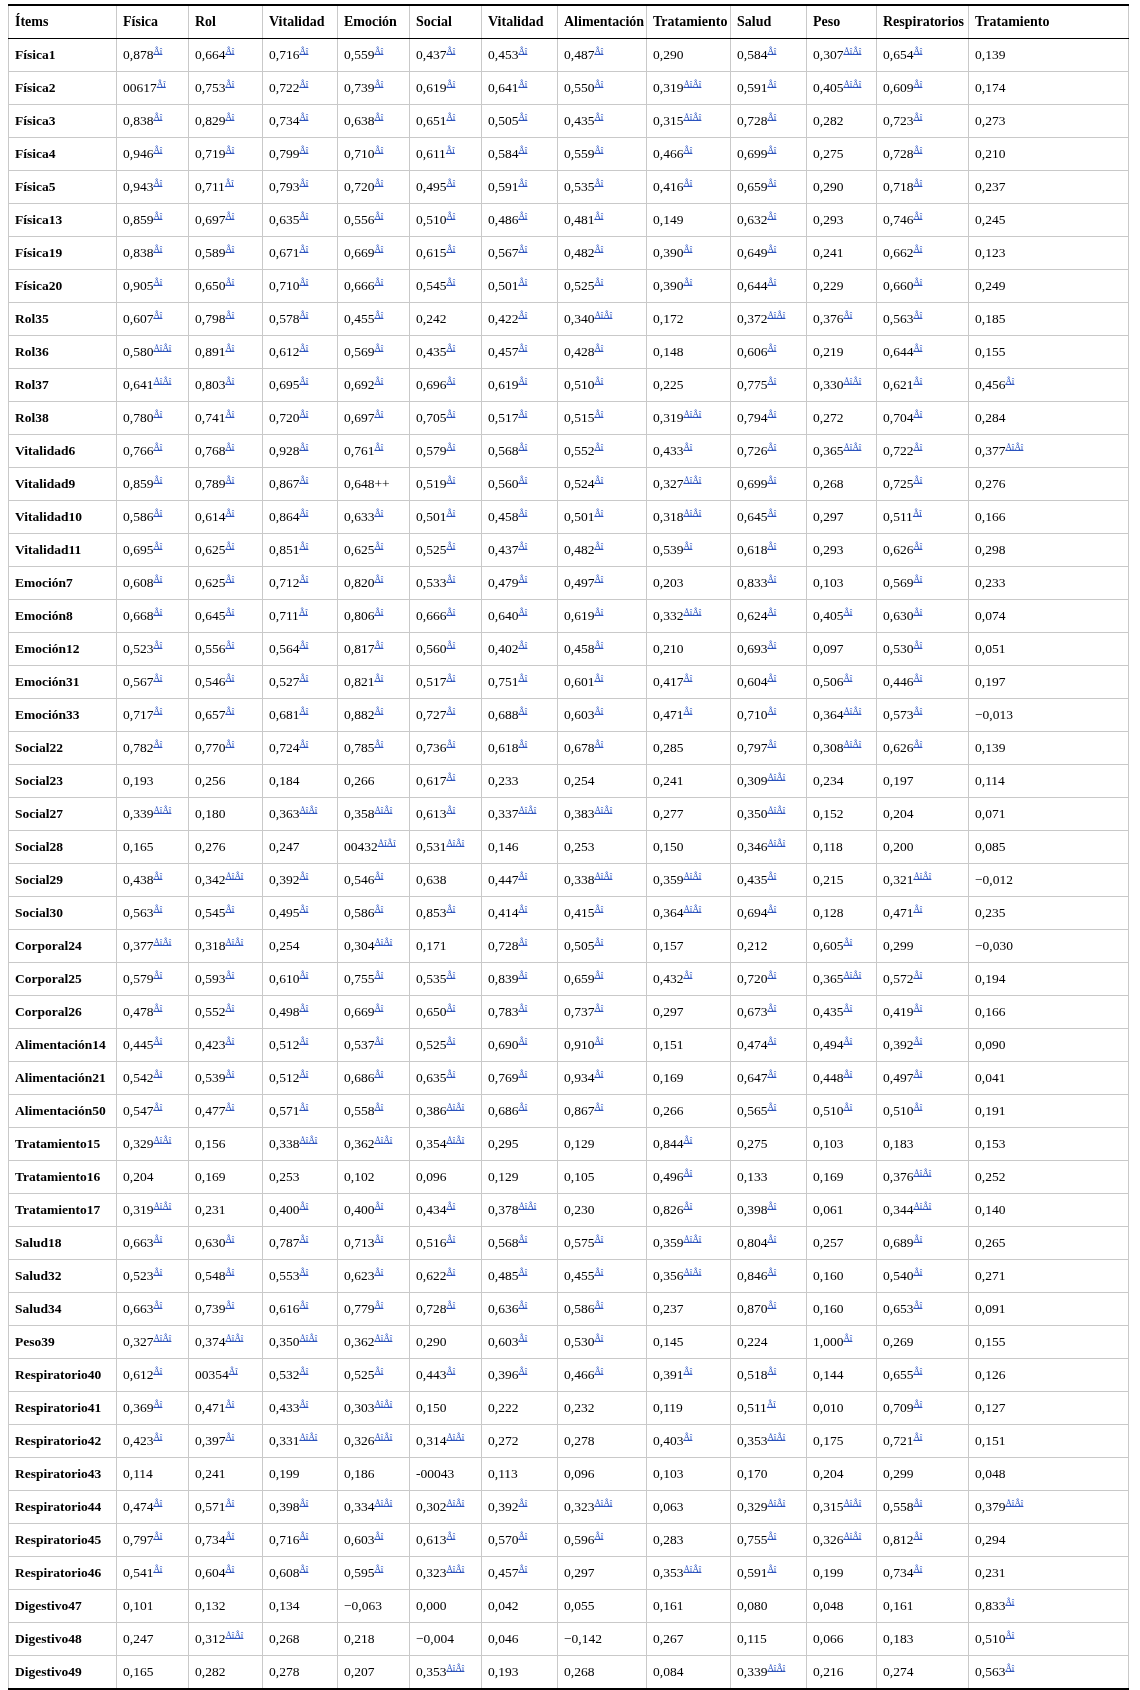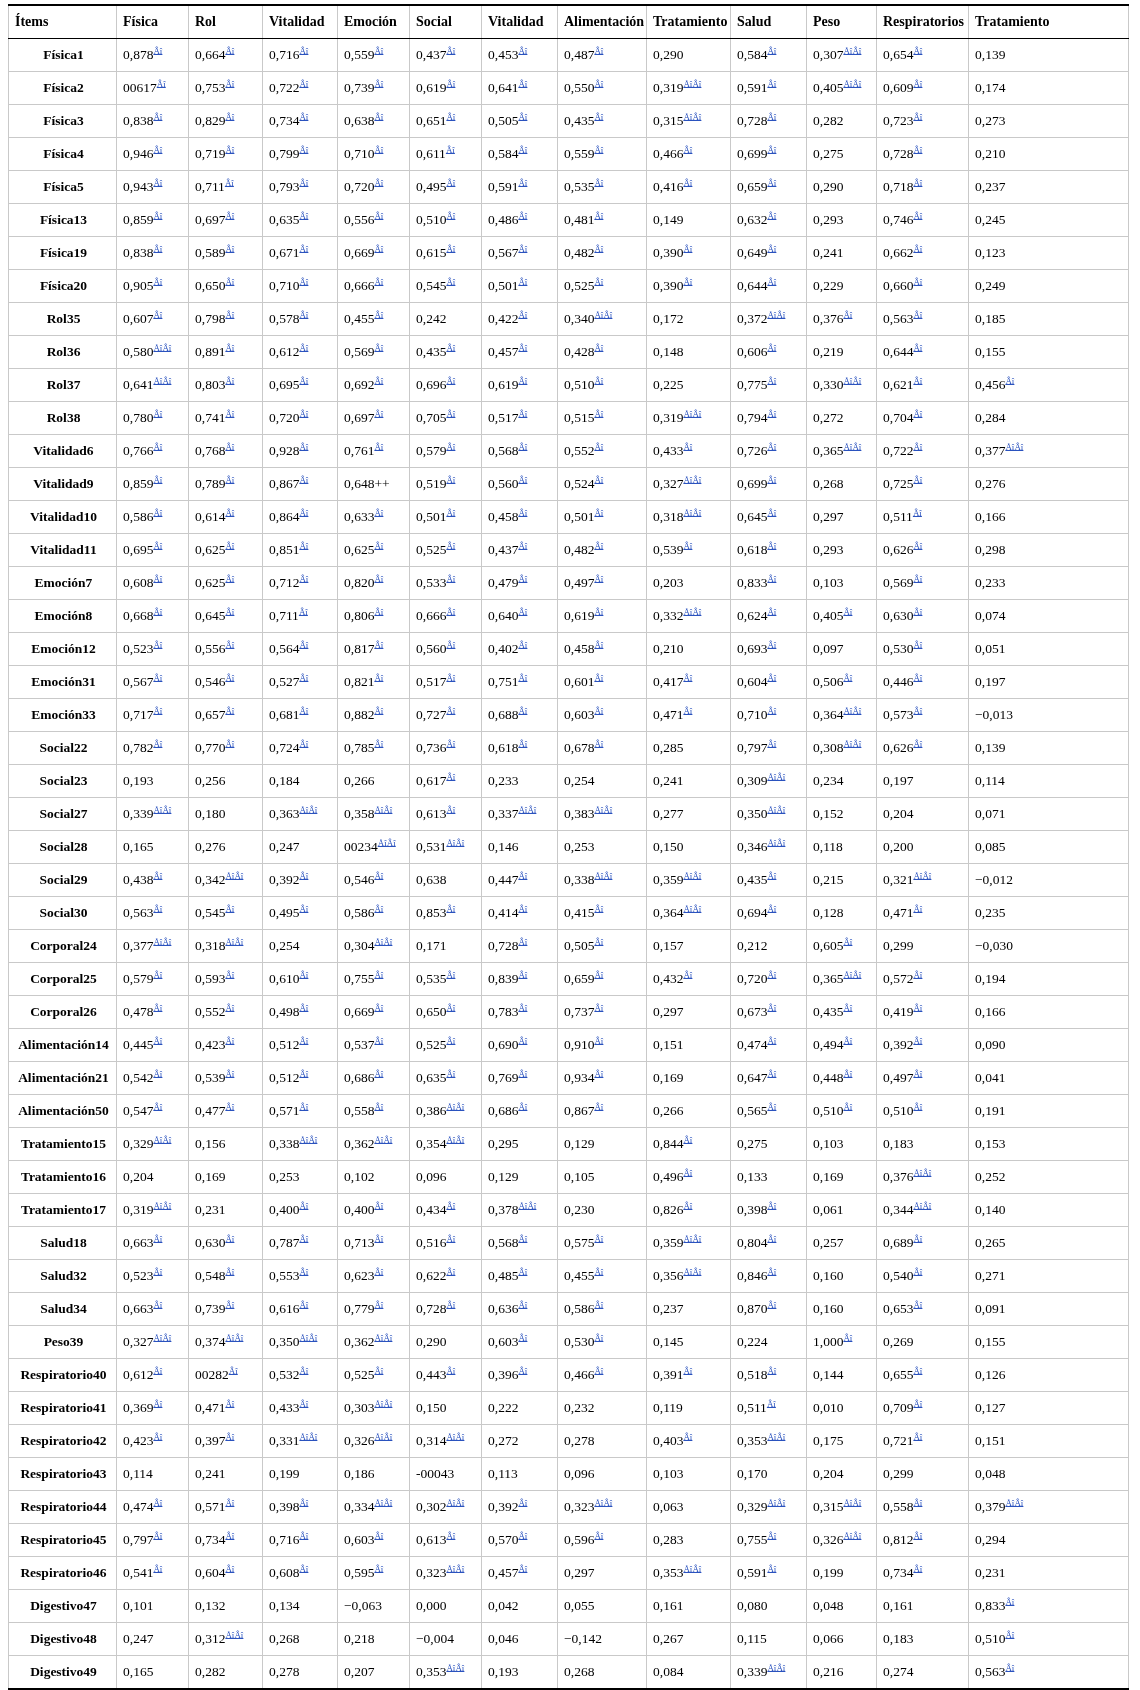--- a/index.html
+++ b/index.html
@@ -33,21 +33,20 @@
   }
   table.corr thead th {
     border-top: 2px solid #000;
     border-bottom: 1.5px solid #000;
     font-weight: bold;
     font-size: 14px;
   }
   table.corr tbody th {
     font-weight: bold;
     font-size: 13.5px;
-    text-align: center;
   }
   table.corr tbody td {
     font-weight: normal;
   }
   sup.fnote {
     color: var(--link-color, #2a52be);
     text-decoration: underline;
     font-size: 9px;
     line-height: 0;
     cursor: pointer;
@@ -449,21 +448,21 @@
           <td><span>0,350</span><sup class="fnote">ÅîÂî</sup></td>
           <td><span>0,152</span></td>
           <td><span>0,204</span></td>
           <td><span>0,071</span></td>
         </tr>
         <tr>
           <th scope="row">Social28</th>
           <td><span>0,165</span></td>
           <td><span>0,276</span></td>
           <td><span>0,247</span></td>
-          <td><span>00234</span><sup class="fnote">ÅîÂî</sup></td>
+          <td><span>00432</span><sup class="fnote">ÅîÂî</sup></td>
           <td><span>0,531</span><sup class="fnote">ÅîÂî</sup></td>
           <td><span>0,146</span></td>
           <td><span>0,253</span></td>
           <td><span>0,150</span></td>
           <td><span>0,346</span><sup class="fnote">ÅîÂî</sup></td>
           <td><span>0,118</span></td>
           <td><span>0,200</span></td>
           <td><span>0,085</span></td>
         </tr>
         <tr>
@@ -687,21 +686,21 @@
           <td><span>0,530</span><sup class="fnote">Âî</sup></td>
           <td><span>0,145</span></td>
           <td><span>0,224</span></td>
           <td><span>1,000</span><sup class="fnote">Âî</sup></td>
           <td><span>0,269</span></td>
           <td><span>0,155</span></td>
         </tr>
         <tr>
           <th scope="row">Respiratorio40</th>
           <td><span>0,612</span><sup class="fnote">Âî</sup></td>
-          <td><span>00282</span><sup class="fnote">Âî</sup></td>
+          <td><span>00354</span><sup class="fnote">Âî</sup></td>
           <td><span>0,532</span><sup class="fnote">Âî</sup></td>
           <td><span>0,525</span><sup class="fnote">Âî</sup></td>
           <td><span>0,443</span><sup class="fnote">Âî</sup></td>
           <td><span>0,396</span><sup class="fnote">Âî</sup></td>
           <td><span>0,466</span><sup class="fnote">Âî</sup></td>
           <td><span>0,391</span><sup class="fnote">Âî</sup></td>
           <td><span>0,518</span><sup class="fnote">Âî</sup></td>
           <td><span>0,144</span></td>
           <td><span>0,655</span><sup class="fnote">Âî</sup></td>
           <td><span>0,126</span></td>

